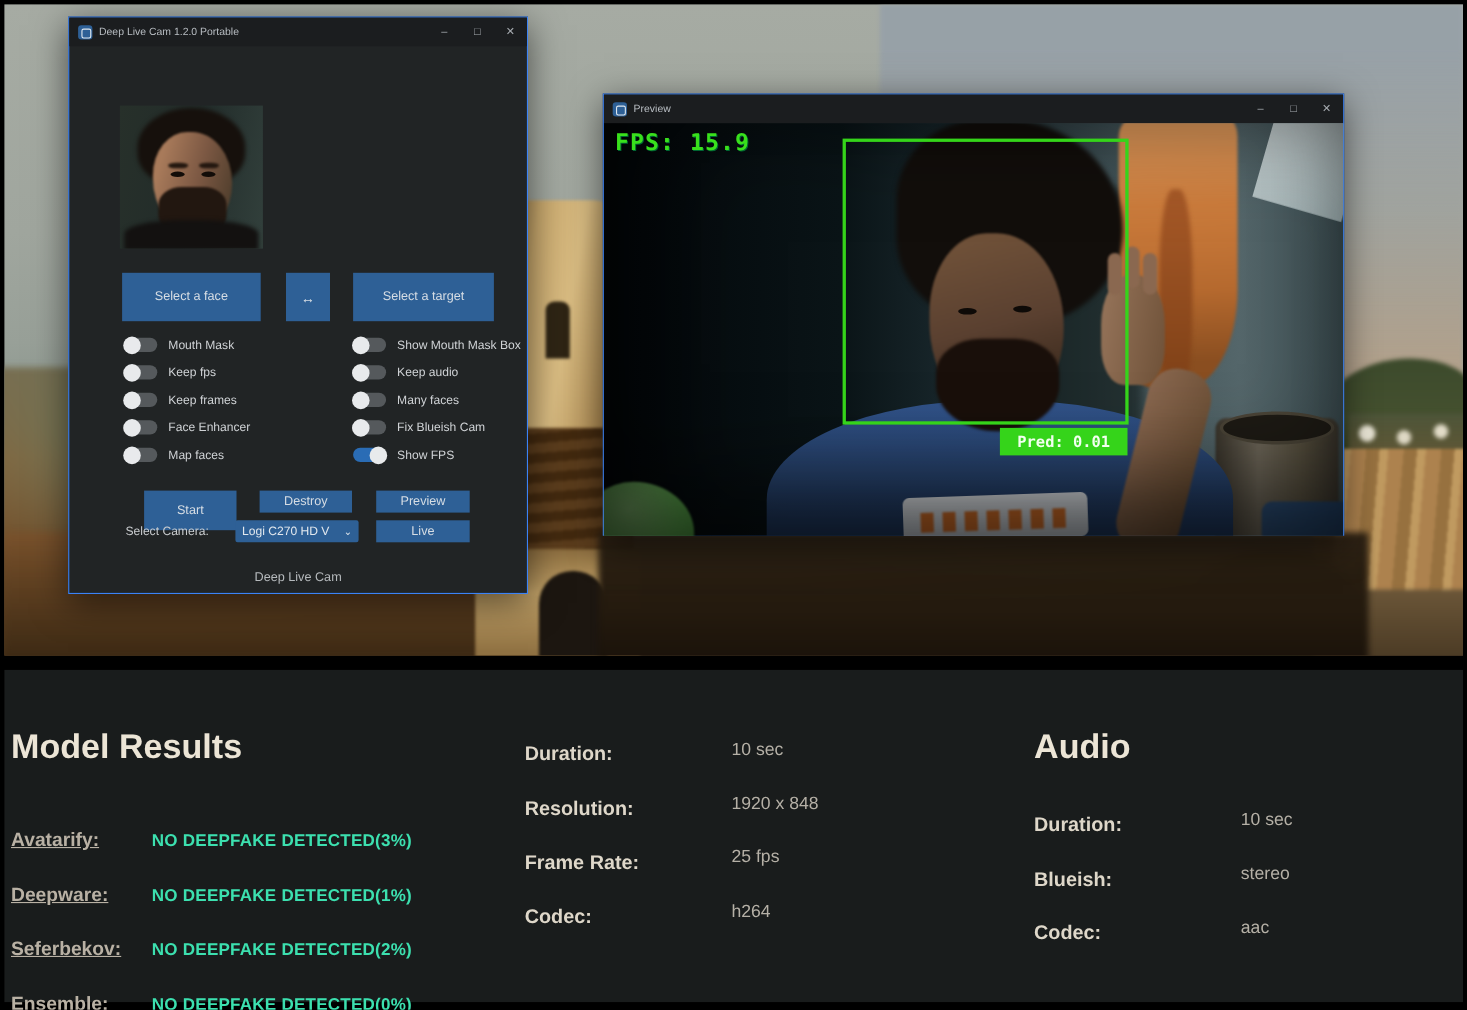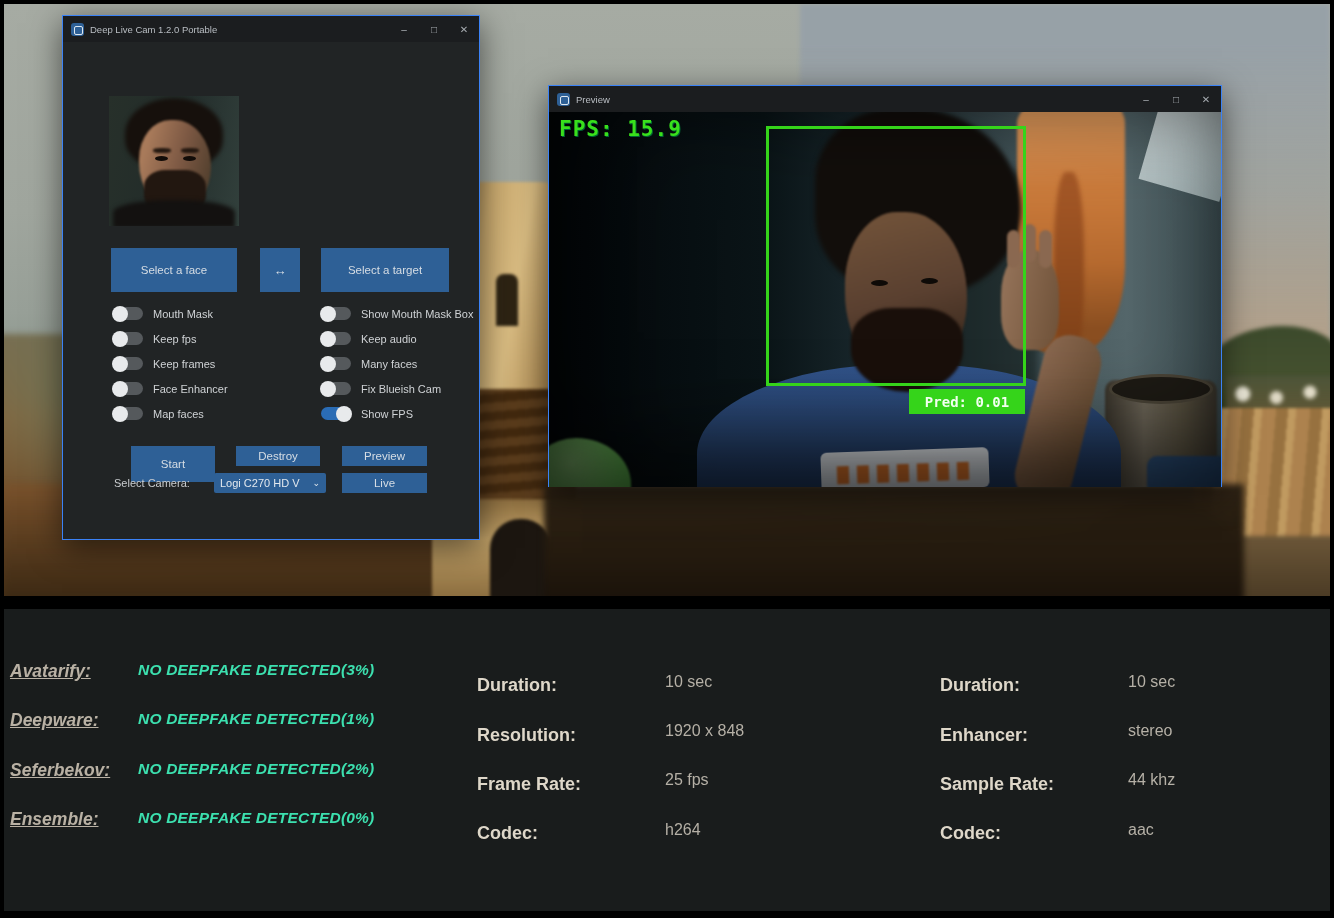--- a/index.html
+++ b/index.html
@@ -141,21 +141,21 @@
     color:#f2fff0; font-family:"DejaVu Sans Mono",monospace; font-size:14px; font-weight:bold;
     display:flex; align-items:center; justify-content:center; z-index:6; }
 
   
   .panel { position:absolute; left:4px; top:609px; width:1326px; height:302px; background:#191c1c; }
   .col { position:absolute; top:52px; }
   .col-results { left:6px; }
   .col-video { left:473px; }
   .col-audio { left:936px; }
   .heading { color:#ece5d6; font-size:31px; font-weight:bold; height:40px; margin-bottom:24px; }
-  .rrow { height:49.4px; display:flex; align-items:flex-start;font-style:italic; }
+  .rrow { height:49.4px; display:flex; align-items:flex-end; }
   .model { width:128px; color:#b9b1a4; font-size:17.5px; font-weight:bold; text-decoration:underline; cursor:pointer; }
   .result { color:var(--result-teal,#3ce0af); font-size:15.5px; font-weight:bold; letter-spacing:.2px; }
   .vrow { height:49.4px; display:flex; align-items:center; }
   .vlbl { width:188px; color:#ded7c9; font-size:18px; font-weight:bold; }
   .vval { color:#b5b0a6; font-size:16px; position:relative; top:-4px; }
 </style>
 </head>
 <body>
 
 <div class="painting">
@@ -272,20 +272,21 @@
   <button class="btn btn-destroy">Destroy</button>
   <button class="btn btn-prev">Preview</button>
 
   <span class="cam-label">Select Camera:</span>
   <div class="dropdown">
     <span class="dd-val">Logi C270 HD V</span>
     <span class="chev">⌄</span>
   </div>
   <button class="btn btn-live">Live</button>
 
+  <div class="dlc-footer">Deep Live Cam</div>
 </div>
 
 <div class="win pv">
   <div class="titlebar">
     <span class="appicon"></span>
     <span class="wtitle">Preview</span>
     <span class="wctrls">
       <span class="wbtn">–</span>
       <span class="wbtn">□</span>
       <span class="wbtn">✕</span>
@@ -318,20 +319,21 @@
 
     <div class="fps">FPS: 15.9</div>
     <div class="facebox"></div>
     <div class="pred">Pred: 0.01</div>
   </div>
 </div>
 
 <div class="panel">
 
   <div class="col col-results">
+    <div class="heading">Model Results</div>
     <div class="rrow">
       <span class="model">Avatarify:</span>
       <span class="result">NO DEEPFAKE DETECTED(3%)</span>
     </div>
     <div class="rrow">
       <span class="model">Deepware:</span>
       <span class="result">NO DEEPFAKE DETECTED(1%)</span>
     </div>
     <div class="rrow">
       <span class="model">Seferbekov:</span>
@@ -356,31 +358,28 @@
       <span class="vlbl">Frame Rate:</span>
       <span class="vval">25 fps</span>
     </div>
     <div class="vrow">
       <span class="vlbl">Codec:</span>
       <span class="vval">h264</span>
     </div>
   </div>
 
   <div class="col col-audio">
+    <div class="heading">Audio</div>
     <div class="vrow">
       <span class="vlbl">Duration:</span>
       <span class="vval">10 sec</span>
     </div>
     <div class="vrow">
-      <span class="vlbl">Enhancer:</span>
+      <span class="vlbl">Blueish:</span>
       <span class="vval">stereo</span>
-    </div>
-    <div class="vrow">
-      <span class="vlbl">Sample Rate:</span>
-      <span class="vval">44 khz</span>
     </div>
     <div class="vrow">
       <span class="vlbl">Codec:</span>
       <span class="vval">aac</span>
     </div>
   </div>
 
 </div>
 
 </body></html>

